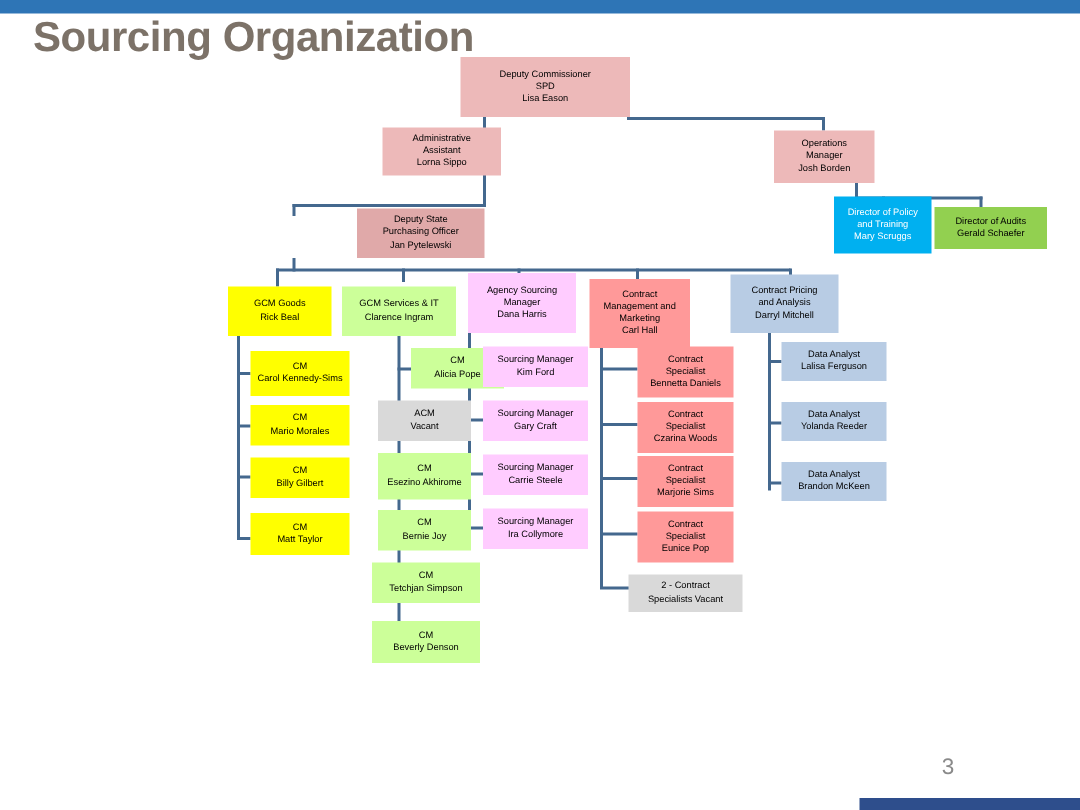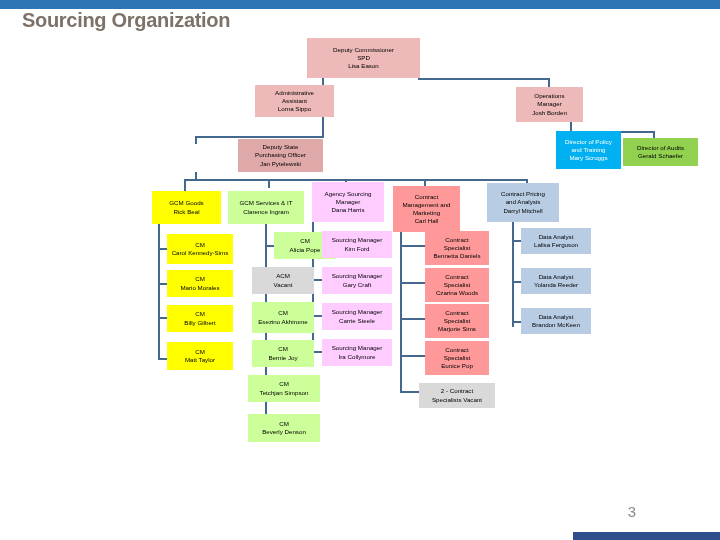--- a/index.html
+++ b/index.html
@@ -30,21 +30,21 @@
   }
   .bottom-bar {
     position: absolute;
     left: 573px; top: 532px;
     width: 147px; height: 8px;
     background: #2E4E8C;
   }
   .slide-title {
     position: absolute;
     left: 22px; top: 9px;
-    font-size: 20px;
+    font-size: 28px;
     font-weight: bold;
     color: #7C7268;
     letter-spacing: -0.3px;
     white-space: nowrap;
   }
   .page-number {
     position: absolute;
     left: 620px; top: 503px;
     width: 24px;
     text-align: center;

